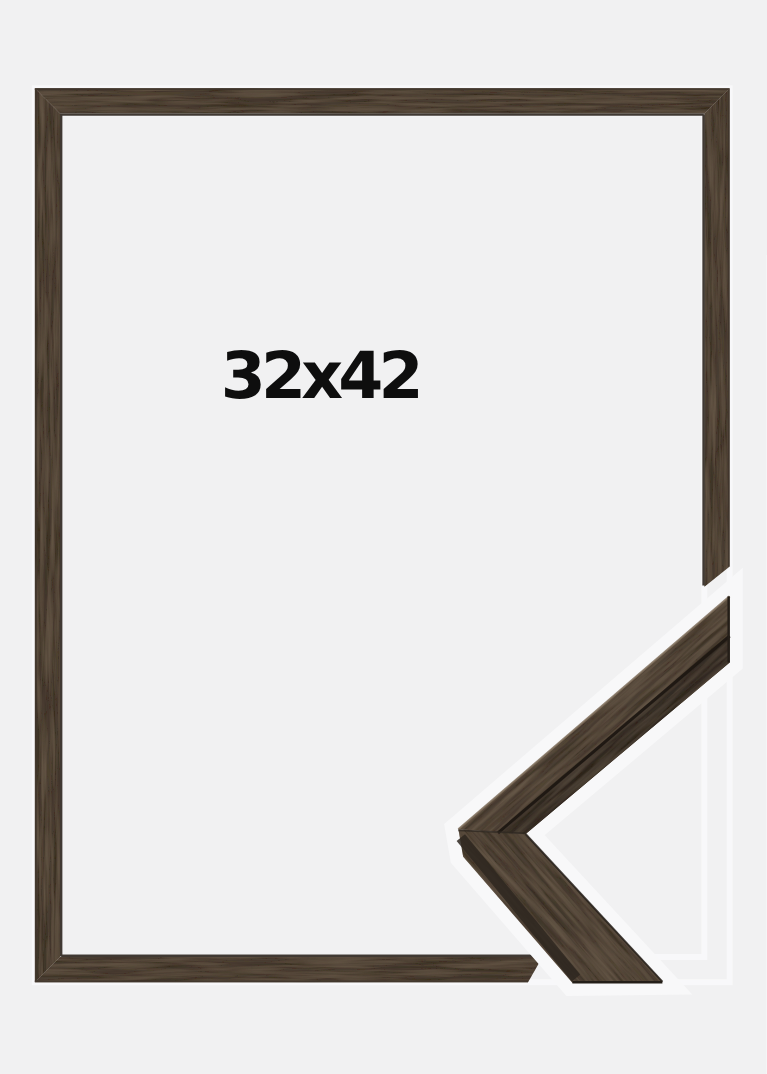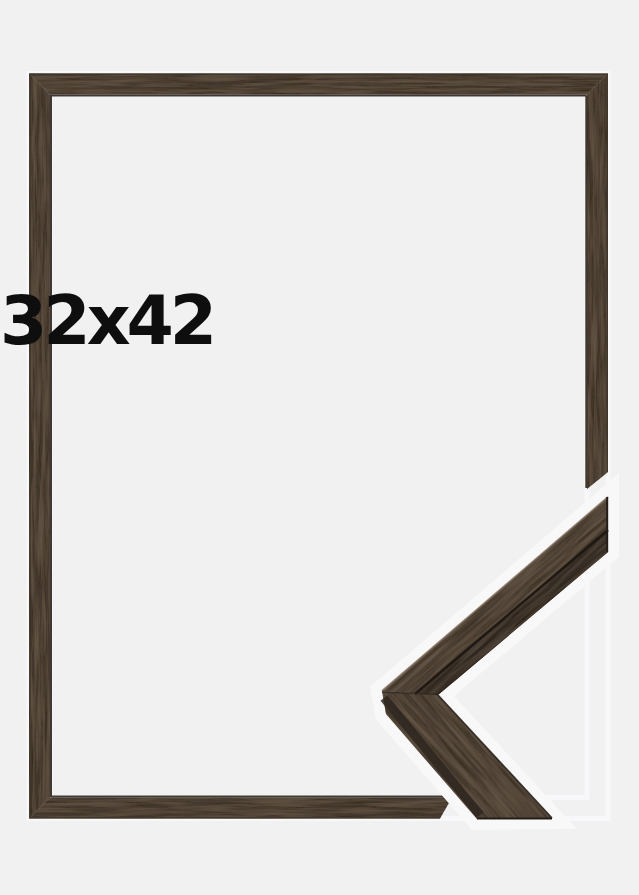--- a/index.html
+++ b/index.html
@@ -11,22 +11,22 @@
   .stage {
     position: relative;
     width: 639px; height: 895px;
     background: #f1f1f2;
   }
   .stage svg { position: absolute; left: 0; top: 0; display: block; }
   .size-label {
     position: absolute;
     left: 0; top: 287px;
     width: 533px;
-    text-align: left;
-    font-size: 68px;
+    text-align: center;
+    font-size: 54px;
     font-weight: bold;
     letter-spacing: -4px;
     line-height: 1;
     color: #0e0e0e;
     user-select: none;
   }
   .edge-line   { fill: none; stroke: #3e352c; stroke-width: 1.4; opacity: .8; }
   .lip-line    { fill: none; stroke: #2b241d; stroke-width: 2;   opacity: .9; }
   .halo        { fill: none; stroke: #f8f8f9; stroke-width: 22; stroke-linejoin: miter; stroke-miterlimit: 7; }
   .glow        { fill: none; stroke: #fafafb; stroke-width: 5; opacity: .8; }

